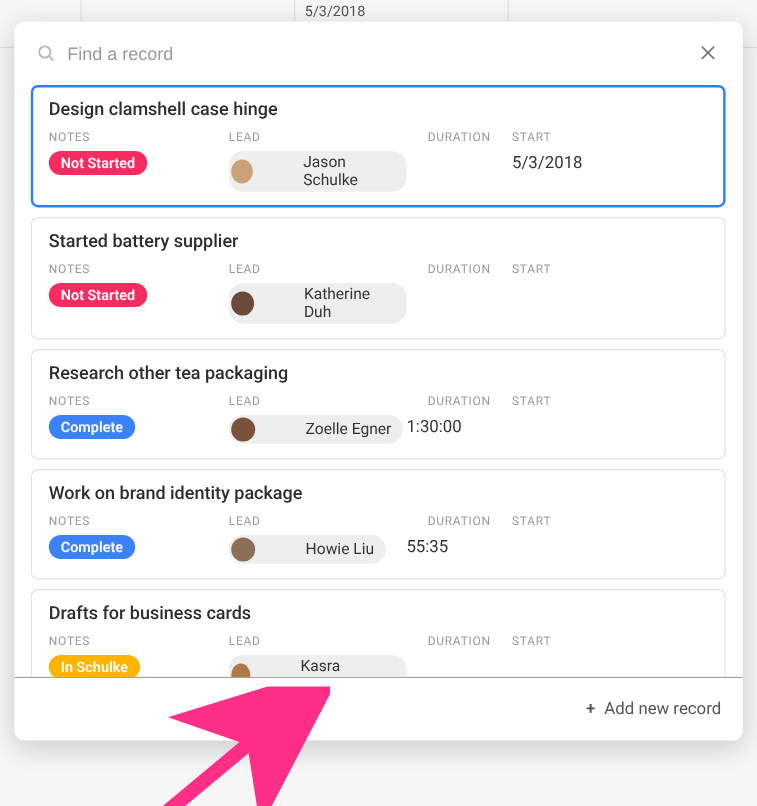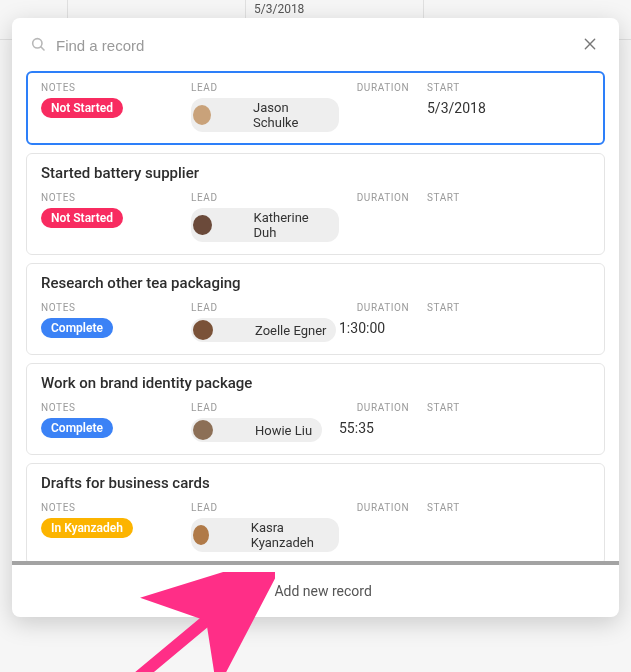--- a/index.html
+++ b/index.html
@@ -62,21 +62,21 @@
   }
   .pill.notstarted { background: #f82b60; }
   .pill.complete   { background: #3b82f6; text-align: center; }
   .pill.inprogress { background: #fcb400; }
 
   .lead-chip { display: inline-flex; align-items: center; background: #eeeeee; border-radius: 12px; padding: 2px 10px 2px 2px; }
   .avatar { width: 20px; height: 20px; border-radius: 50%; margin-right: 6px; }
   .lead-name { font-size: 13px; color: #333; margin-left: 36px; }
 
   .footer {
-    border-top: 4px solid #a3a3a3; padding: 18px; text-align: center;
+    border-top: 1px solid #a3a3a3; padding: 18px; text-align: right;
     font-size: 14px; color: #555; cursor: pointer;
   }
   .footer .plus { font-weight: 600; margin-right: 4px; }
 
   .arrow {
     position: absolute;
     left: 125px; bottom: -10px;
     width: 150px; height: 110px;
     pointer-events: none;
   }
@@ -103,20 +103,21 @@
     <span class="close-btn">
       <svg width="14" height="14" viewBox="0 0 24 24" fill="none" stroke="currentColor" stroke-width="2.4" stroke-linecap="round">
           <line x1="4" y1="4" x2="20" y2="20"></line>
           <line x1="20" y1="4" x2="4" y2="20"></line>
         </svg>
     </span>
   </div>
 
   <div class="records" id="records">
       <div class="record selected">
+        <div class="record-title">Design clamshell case hinge</div>
         <div class="fields">
           <div class="field notes">
             <div class="field-label">NOTES</div>
             <div class="field-value">
               <span class="pill notstarted">Not Started</span>
             </div>
           </div>
           <div class="field lead">
             <div class="field-label">LEAD</div>
             <div class="field-value">
@@ -225,21 +226,21 @@
             <div class="field-value"></div>
           </div>
         </div>
       </div>
       <div class="record">
         <div class="record-title">Drafts for business cards</div>
         <div class="fields">
           <div class="field notes">
             <div class="field-label">NOTES</div>
             <div class="field-value">
-              <span class="pill inprogress">In Kyanzadeh</span>
+              <span class="pill inprogress">In Schulke</span>
             </div>
           </div>
           <div class="field lead">
             <div class="field-label">LEAD</div>
             <div class="field-value">
               <span class="lead-chip">
                 <span class="avatar" style="background: rgb(176, 122, 72);"></span>
                 <span class="lead-name">Kasra Kyanzadeh</span>
               </span>
             </div>

